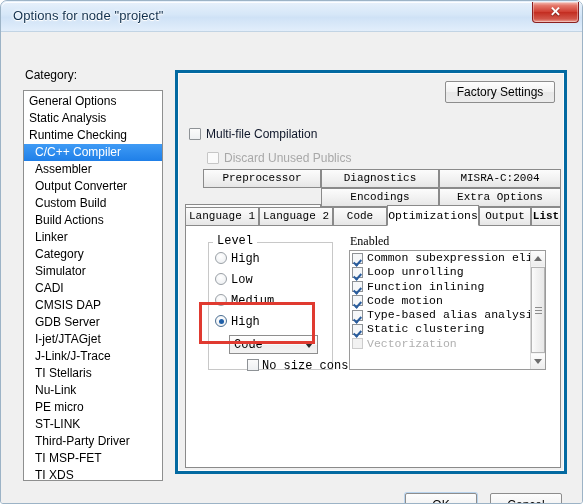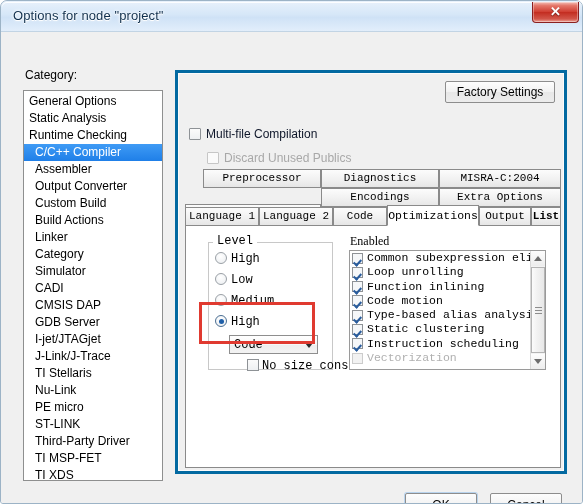--- a/index.html
+++ b/index.html
@@ -602,21 +602,20 @@
         <div id="enabled-group">
           <div id="enabled-legend">Enabled</div>
           <div id="enabled-list">
             <div id="enabled-items">
                 <div class="en-item"><span class="cb"></span><span>Common subexpression elimina</span></div>
                 <div class="en-item"><span class="cb"></span><span>Loop unrolling</span></div>
                 <div class="en-item"><span class="cb"></span><span>Function inlining</span></div>
                 <div class="en-item"><span class="cb"></span><span>Code motion</span></div>
                 <div class="en-item"><span class="cb"></span><span>Type-based alias analysis</span></div>
                 <div class="en-item"><span class="cb"></span><span>Static clustering</span></div>
-                <div class="en-item"><span class="cb"></span><span>Instruction scheduling</span></div>
                 <div class="en-item disabled"><span class="cb"></span><span>Vectorization</span></div>
               </div>
             <div id="en-scroll">
               <div class="sb-btn up">
                   <span class="tri"></span>
                 </div>
               <div id="sb-thumb">
                   <span class="grip"></span>
                 </div>
               <div class="sb-btn down">

